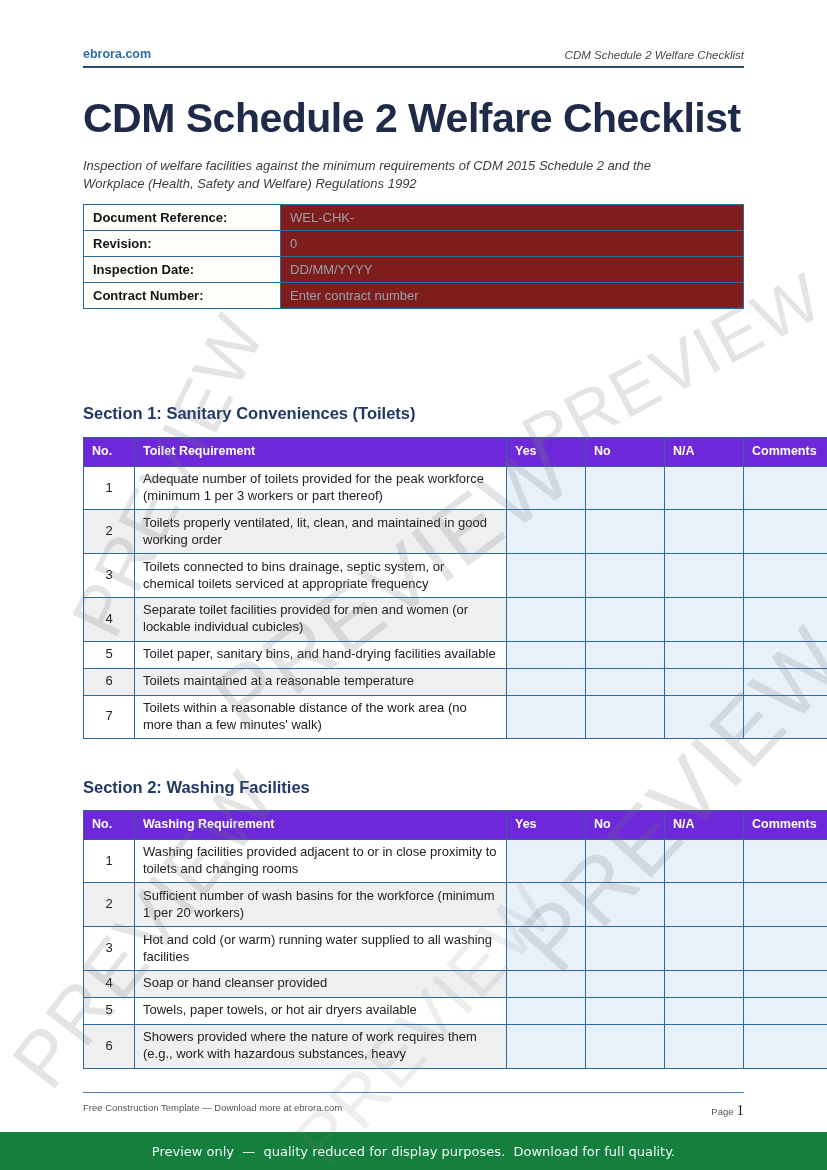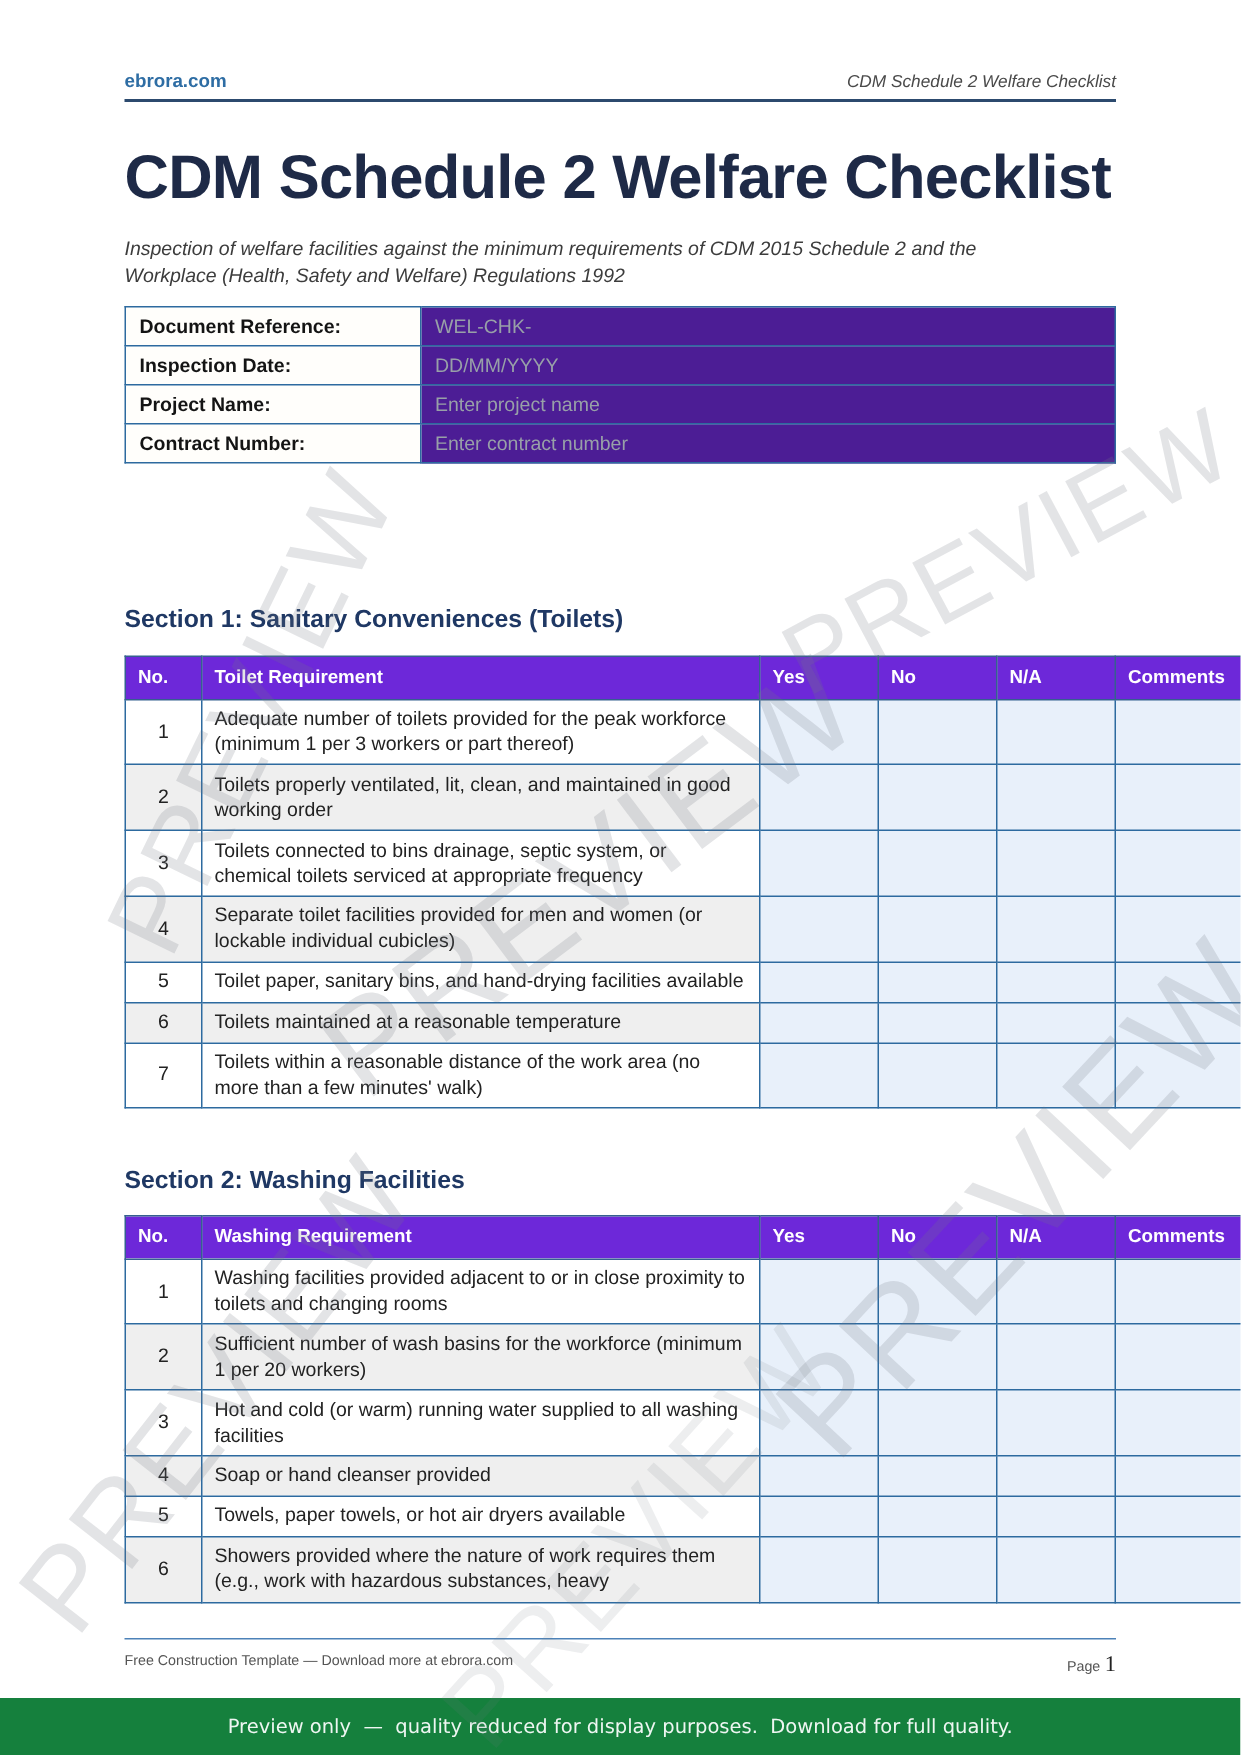--- a/index.html
+++ b/index.html
@@ -25,21 +25,21 @@
   .doc-subtitle{
     position:absolute;left:83px;top:157px;width:625px;
     font-size:13px;font-style:italic;color:#3c3c3c;line-height:1.35;
   }
 
   
   table{border-collapse:collapse;table-layout:fixed;}
   .meta-table{position:absolute;left:83px;top:204px;width:661px;}
   .meta-table td{border:1.5px solid #2d6a9f;font-size:13px;padding:3px 9px;height:19px;vertical-align:middle;}
   .meta-label{width:178px;font-weight:bold;color:#141414;background:#fffefb;}
-  .meta-value{background:#4c1d95;color:#98a0a8;}
+  .meta-value{background:#7f1d1d;color:#98a0a8;}
 
   
   .section-heading{
     position:absolute;left:83px;font-size:16.5px;font-weight:bold;color:#1f3864;
   }
   .s1-heading{top:404px;}
   .s2-heading{top:778px;}
 
   
   .req-table{position:absolute;left:83px;width:661px;}
@@ -105,26 +105,26 @@
 <div class="doc-title">CDM Schedule 2 Welfare Checklist</div>
 <div class="doc-subtitle">Inspection of welfare facilities against the minimum requirements of CDM 2015 Schedule 2 and the Workplace (Health, Safety and Welfare) Regulations 1992</div>
 
 <table class="meta-table">
   <tbody>
     <tr>
       <td class="meta-label">Document Reference:</td>
       <td class="meta-value">WEL-CHK-</td>
     </tr>
     <tr>
+      <td class="meta-label">Revision:</td>
+      <td class="meta-value">0</td>
+    </tr>
+    <tr>
       <td class="meta-label">Inspection Date:</td>
       <td class="meta-value">DD/MM/YYYY</td>
-    </tr>
-    <tr>
-      <td class="meta-label">Project Name:</td>
-      <td class="meta-value">Enter project name</td>
     </tr>
     <tr>
       <td class="meta-label">Contract Number:</td>
       <td class="meta-value">Enter contract number</td>
     </tr>
   </tbody>
 </table>
 
 <div class="section-heading s1-heading">Section 1: Sanitary Conveniences (Toilets)</div>
 <table class="req-table s1-table">

